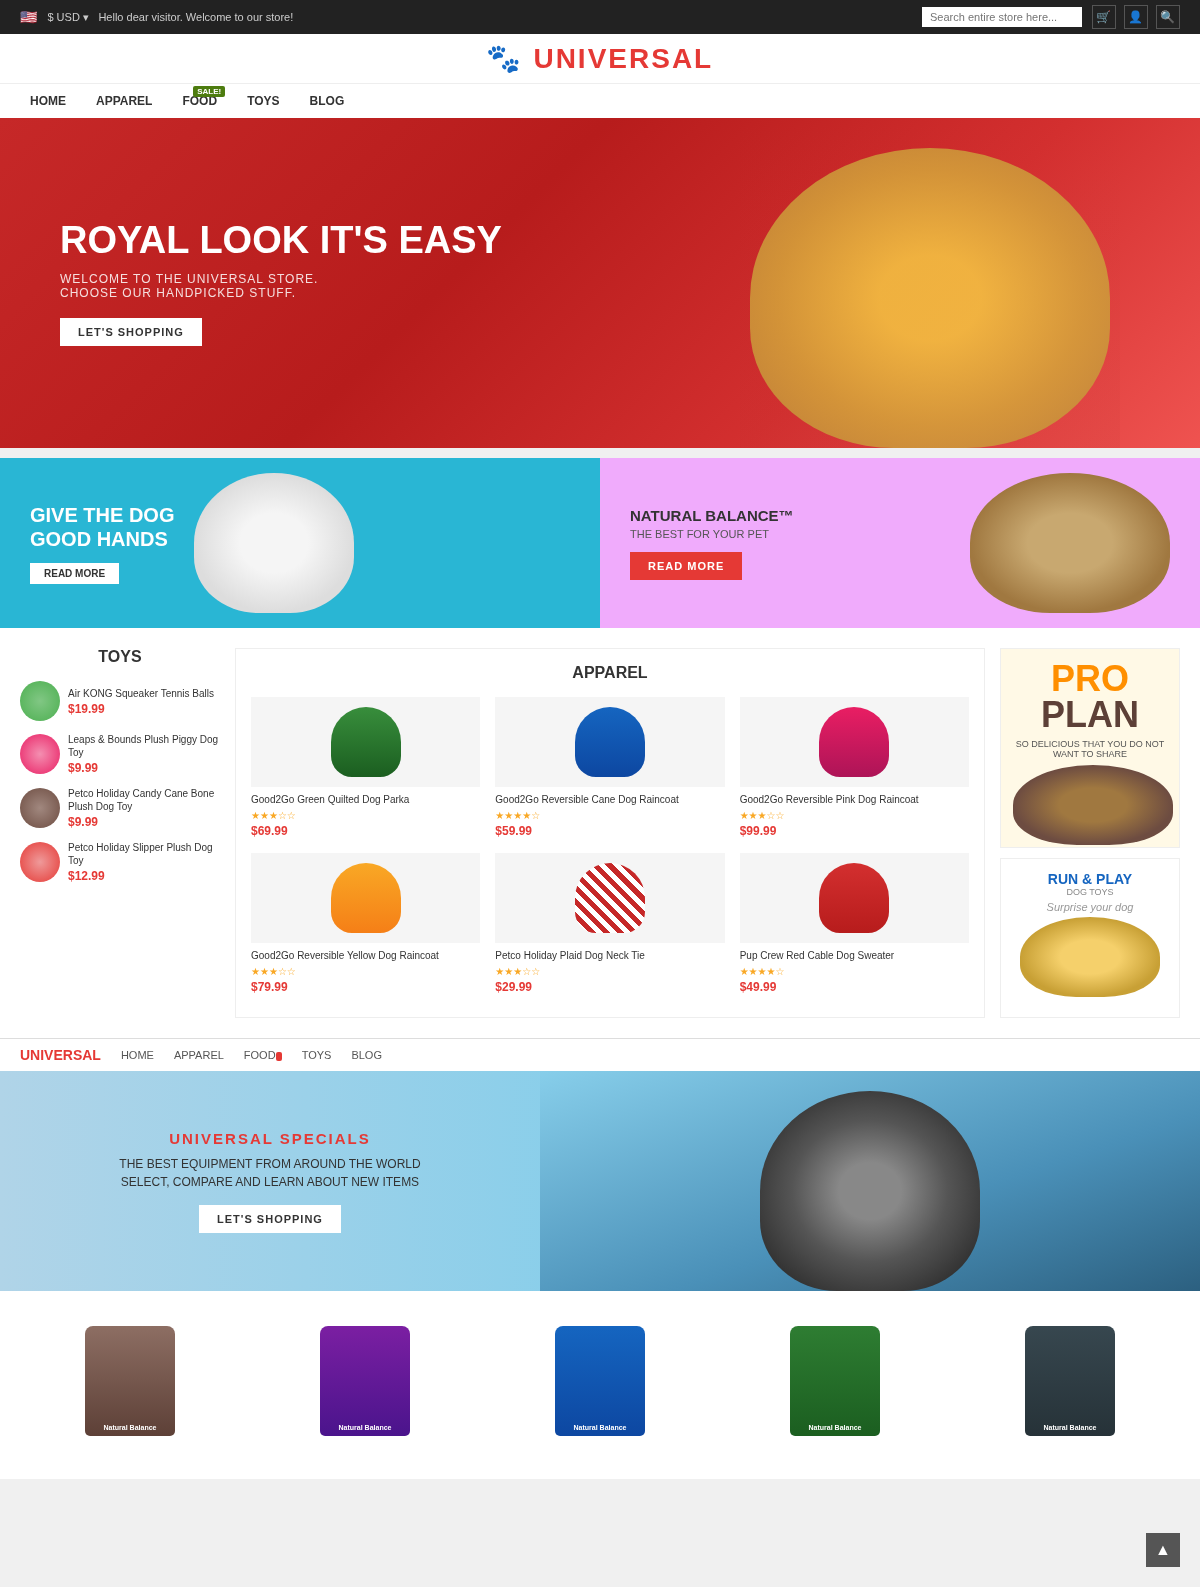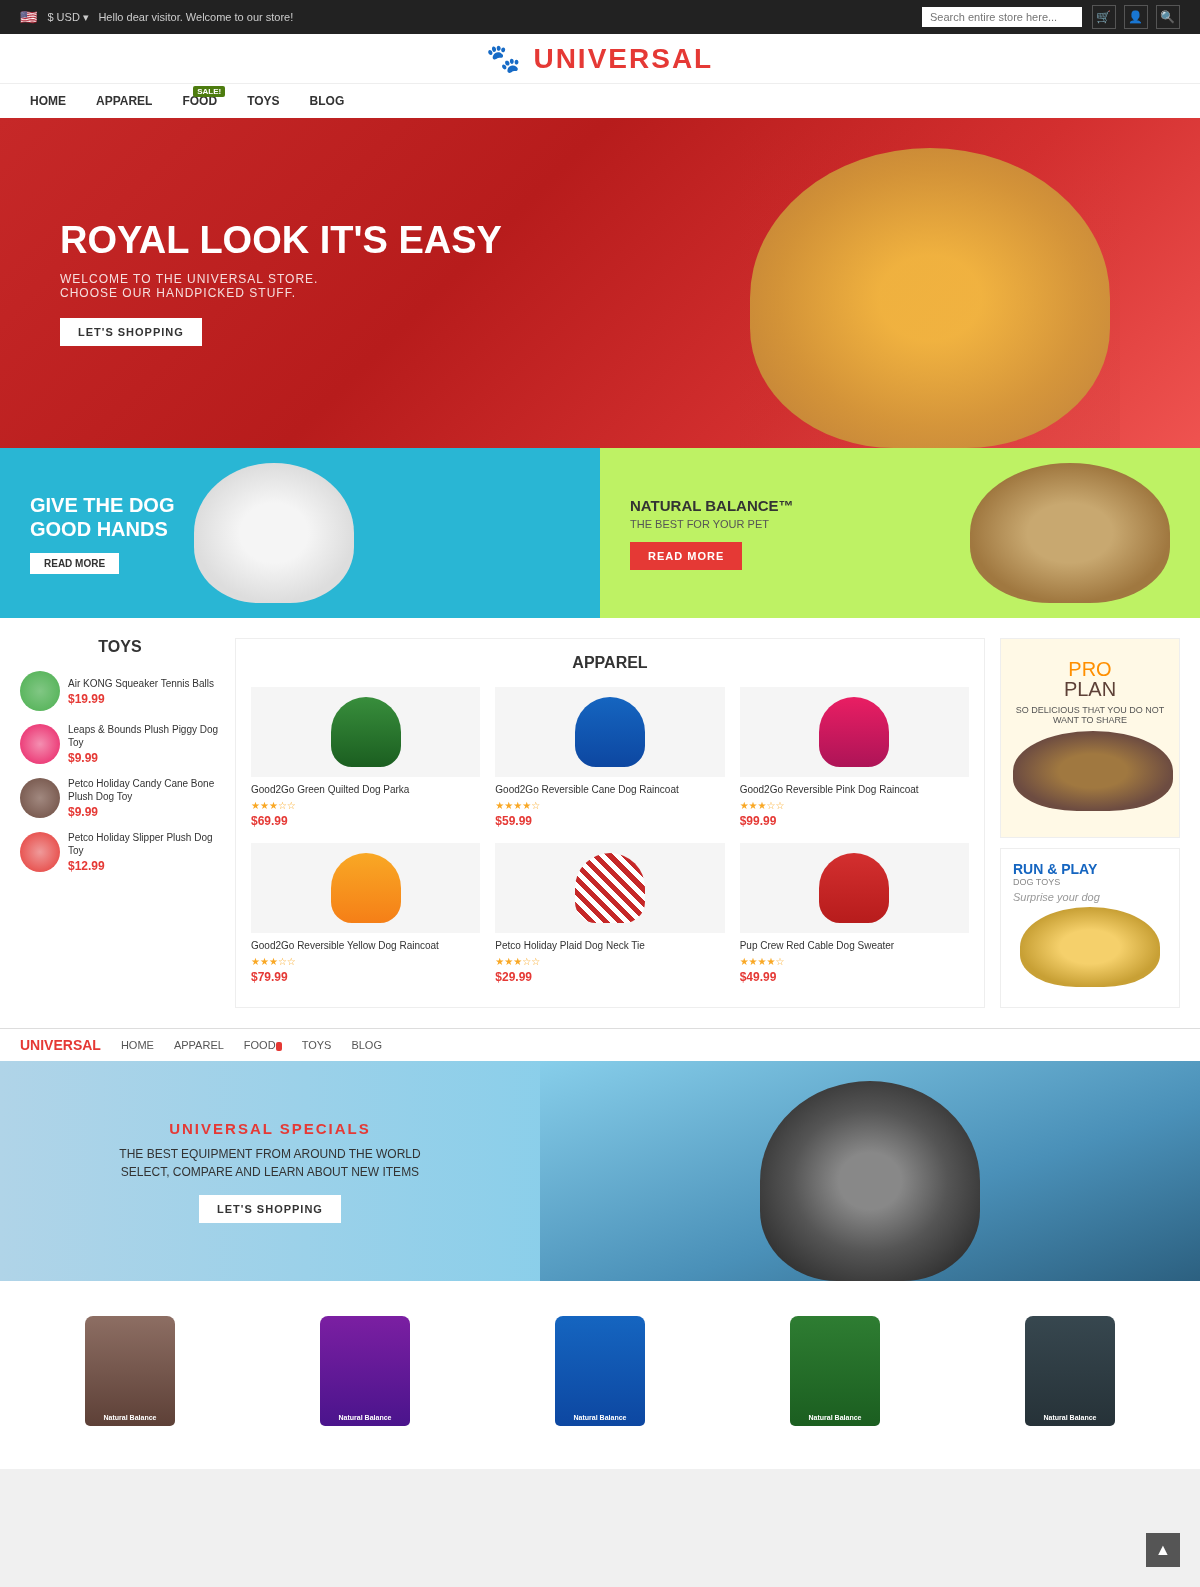--- a/index.html
+++ b/index.html
@@ -148,20 +148,21 @@
       height: 300px;
       background: radial-gradient(ellipse at center, #f5c842 20%, #d4a53a 60%, #b8893a 100%);
       border-radius: 50% 50% 40% 40%;
       opacity: 0.85;
     }
 
     
     .promo-section {
       display: flex;
       height: 170px;
+      margin-top: 10px;
     }
     .promo-left {
       background: #29b6d4;
       width: 50%;
       display: flex;
       align-items: center;
       padding: 20px 30px;
       gap: 20px;
       position: relative;
       overflow: hidden;
@@ -185,21 +186,21 @@
       text-transform: uppercase;
     }
     .promo-dog-left {
       width: 160px;
       height: 140px;
       background: radial-gradient(ellipse, #f5f5f5 30%, #ddd 70%);
       border-radius: 50% 50% 40% 40%;
       flex-shrink: 0;
     }
     .promo-right {
-      background: #bef264;
+      background: #f0abfc;
       width: 50%;
       display: flex;
       align-items: center;
       padding: 20px 30px;
       gap: 20px;
     }
     .promo-right-text {
       flex: 1;
     }
     .promo-right-text h2 {
@@ -320,39 +321,39 @@
     .pro-plan-banner {
       background: #fff9e6;
       border: 1px solid #eee;
       padding: 12px;
       text-align: center;
       height: 200px;
       position: relative;
       overflow: hidden;
     }
     .pro-plan-banner .title {
-      font-size: 20px;
-      font-weight: 400;
+      font-size: 36px;
+      font-weight: 700;
       line-height: 1;
-      margin-top: 8px;
     }
     .pro-plan-banner .title .pro { color: #ff8f00; }
     .pro-plan-banner .title .plan { color: #5d4037; }
     .pro-plan-banner .sub { font-size: 9px; color: #555; text-transform: uppercase; margin-top: 6px; }
     .dog-walking {
       width: 160px;
       height: 80px;
       background: radial-gradient(ellipse, #a07840 30%, #6d4c41 70%);
       border-radius: 50% 50% 40% 40%;
       margin: 6px auto 0;
     }
     .run-play-banner {
       background: white;
       border: 1px solid #eee;
       padding: 12px;
+      text-align: center;
       flex: 1;
       min-height: 160px;
       overflow: hidden;
     }
     .run-play-banner h4 {
       font-size: 14px;
       font-weight: 900;
       color: #1565c0;
       text-transform: uppercase;
     }

